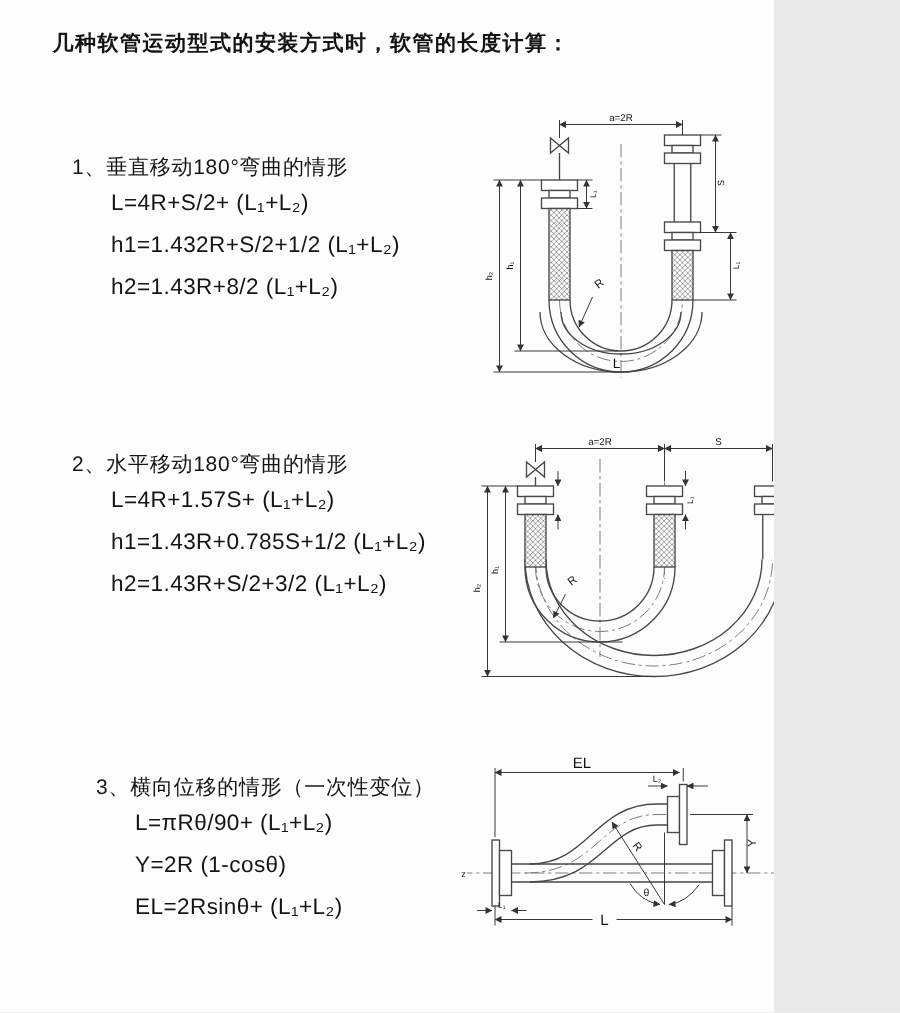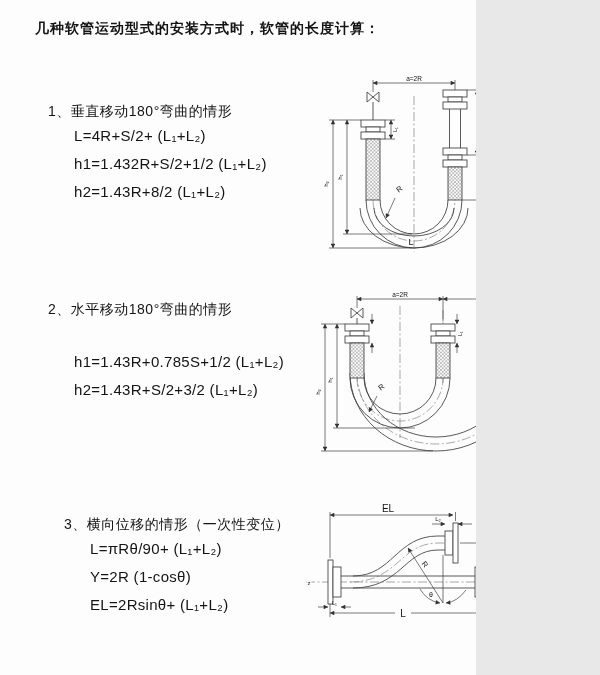--- a/index.html
+++ b/index.html
@@ -1,17 +1,17 @@
 <!DOCTYPE html>
 <html><head>
 <meta charset="utf-8">
 <style>
   html,body{margin:0;padding:0;background:#e8e8e8;}
   .page{
-    position:relative;width:476px;height:675px;background:#fdfdfd;overflow:hidden;
+    position:relative;width:516px;height:675px;background:#fdfdfd;overflow:hidden;
     font-family:"Liberation Sans","DejaVu Sans",sans-serif;color:#141414;
   }
   .title{
     position:absolute;left:35px;top:20px;font-size:14px;font-weight:700;
     letter-spacing:1px;white-space:nowrap;
   }
   .sec{position:absolute;left:48px;width:300px;}
   .sec-heading{position:absolute;left:0;top:0;font-size:14px;font-weight:400;letter-spacing:0.5px;white-space:nowrap;}
   .formula{position:absolute;left:26px;font-size:15px;letter-spacing:0.3px;white-space:nowrap;}
   .f0{top:24px;} .f1{top:52px;} .f2{top:80px;}
@@ -100,20 +100,21 @@
       <text class="dl" transform="translate(13,114) rotate(-90)" font-size="6" text-anchor="middle">h₂</text>
 
       <path class="dim" d="M80,128 L71,148" marker-end="url(#ar)"></path>
       <text class="dl" transform="translate(86,121) rotate(-38)" font-size="7.5" text-anchor="middle">R</text>
       <text class="dl" x="96" y="175" font-size="9" text-anchor="middle">L</text>
     </g>
   </svg>
 
   <div class="sec" style="top:301px;height:100px;">
     <div class="sec-heading">2、水平移动180°弯曲的情形</div>
+    <div class="formula f0">L=4R+1.57S+ (L₁+L₂)</div>
     <div class="formula f1">h1=1.43R+0.785S+1/2 (L₁+L₂)</div>
     <div class="formula f2">h2=1.43R+S/2+3/2 (L₁+L₂)</div>
   </div>
 
   <svg class="diagram" style="left:315px;top:286px;" width="250" height="172" viewBox="0 0 250 172">
     <g>
       <path class="cl" d="M85,20 V152 M128,24 V100"></path>
       <path class="cl" d="M42,92 A43,43 0 0 0 128,92"></path>
       <path class="cl" d="M42,87 A79,71 0 0 0 200,87"></path>
     </g>

